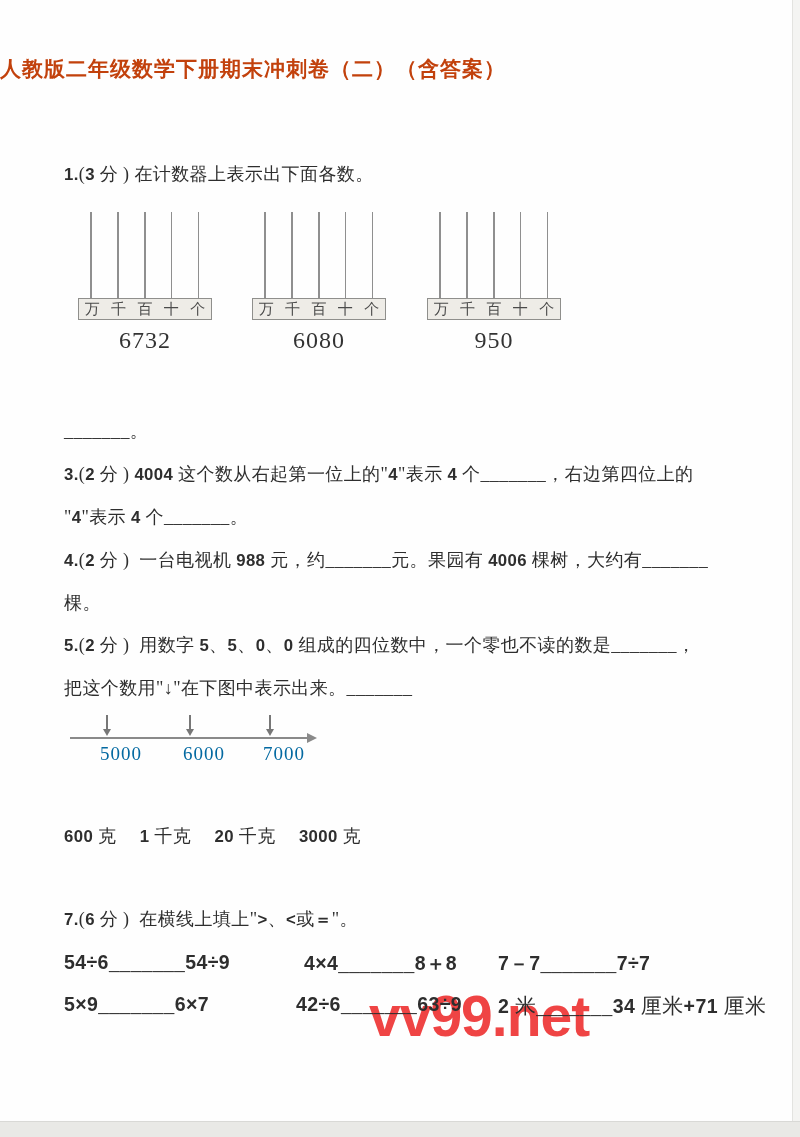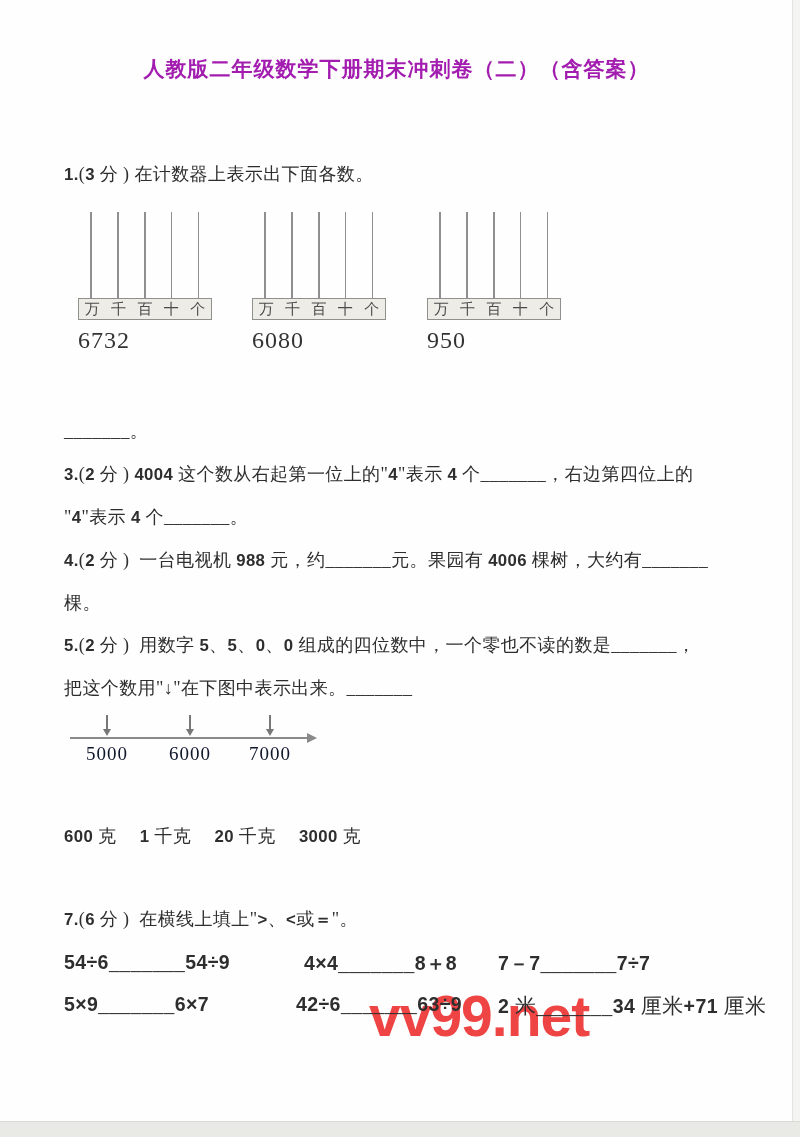--- a/index.html
+++ b/index.html
@@ -9,23 +9,23 @@
     font-family:"Liberation Serif","DejaVu Serif",serif;
     color:#2e2e2e;
   }
   .watermark {
     position:absolute; left:369px; top:988px;
     font-family:"Liberation Sans","DejaVu Sans",sans-serif;
     font-weight:bold; font-size:57px; line-height:1;
     color:#ef4444; letter-spacing:-1px; white-space:pre;
   }
   .title {
-    position:absolute; top:55px; left:0; width:793px; text-align:center;
-    font-family:"Liberation Sans","DejaVu Sans",sans-serif;
-    font-weight:bold; font-size:21px; color:#a21caf; letter-spacing:1px;
+    position:absolute; top:55px; left:0; width:793px; 
+    font-family:"Liberation Sans","DejaVu Sans",sans-serif;
+    font-weight:bold; font-size:21px; color:#c2410c; letter-spacing:1px;
     white-space:pre;
   }
   .heading {
     position:absolute; top:111px; left:64px;
     font-family:"Liberation Sans","DejaVu Sans",sans-serif;
     font-weight:bold; font-size:19px; color:#1c1c1c; letter-spacing:0.8px;
     white-space:pre;
   }
   .tline {
     position:absolute; left:64px; white-space:pre;
@@ -43,40 +43,40 @@
   .rod:nth-child(2){ left:calc(30% - 1px); }
   .rod:nth-child(3){ left:calc(50% - 1px); }
   .rod:nth-child(4){ left:calc(70% - 1px); }
   .rod:nth-child(5){ left:calc(90% - 1px); }
   .beam {
     display:flex; justify-content:space-around; align-items:center;
     height:20px; background:#eeece7; border:1.5px solid #8f8f8c;
     font-size:15px; color:#4a4a4a;
   }
   .counter-num {
-    margin-top:7px; font-size:24px; color:#333;
+    margin-top:7px; text-align:center; font-size:24px; color:#333;
     letter-spacing:1px;
   }
   
   .numberline { position:absolute; left:70px; top:710px; width:270px; height:58px; }
   .nl-axis { position:absolute; left:0; top:27px; width:238px; height:2px; background:#8a8a8a; }
   .nl-arrowhead {
     position:absolute; left:237px; top:23px; width:0; height:0;
     border-left:10px solid #8a8a8a; border-top:5px solid transparent; border-bottom:5px solid transparent;
   }
   .nl-tick { position:absolute; top:5px; width:9px; }
   .nl-tick-line { width:2px; height:14px; background:#777; margin:0 auto; }
   .nl-tick-head {
     width:0; height:0; margin:0 auto;
     border-left:4.5px solid transparent; border-right:4.5px solid transparent;
     border-top:7px solid #777;
   }
   .nl-label {
-    position:absolute; top:33px; width:70px; text-align:center;
-    font-size:19px; color:#0f172a; letter-spacing:1px;
+    position:absolute; top:33px; width:70px; text-align:right;
+    font-size:19px; color:#0369a1; letter-spacing:1px;
   }
   
   .cmp { position:absolute; white-space:pre; font-size:21px; letter-spacing:0.4px; }
   
   .right-edge {
     position:absolute; top:0; right:0; width:7px; height:100%;
     background:#f4f4f2; border-left:1px solid #e3e3e0;
   }
   .bottom-edge {
     position:absolute; left:0; bottom:0; width:100%; height:15px;

